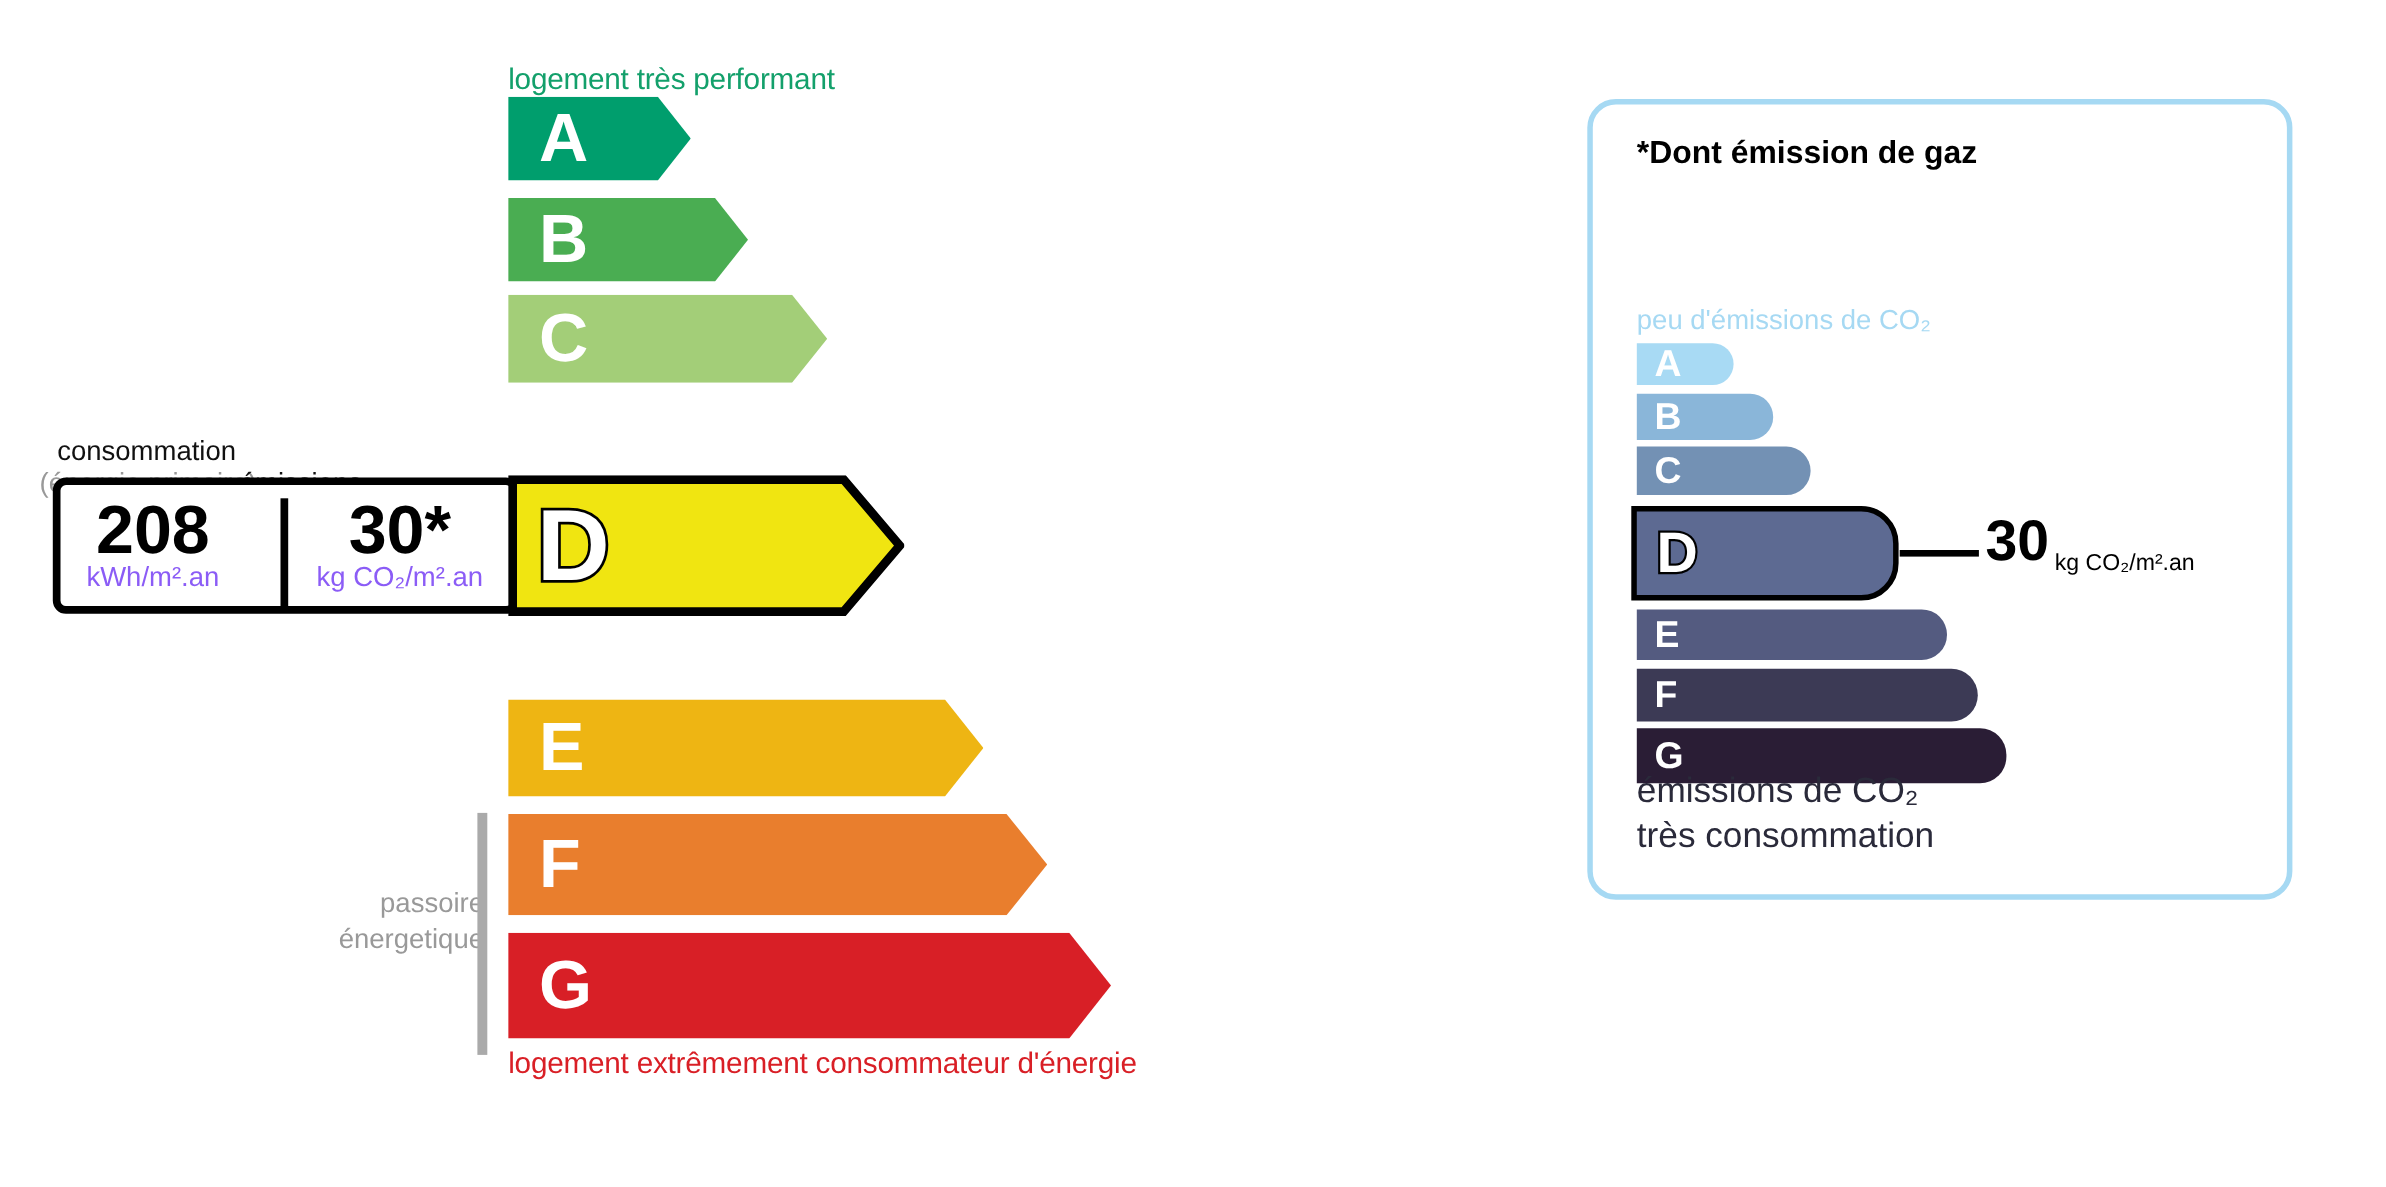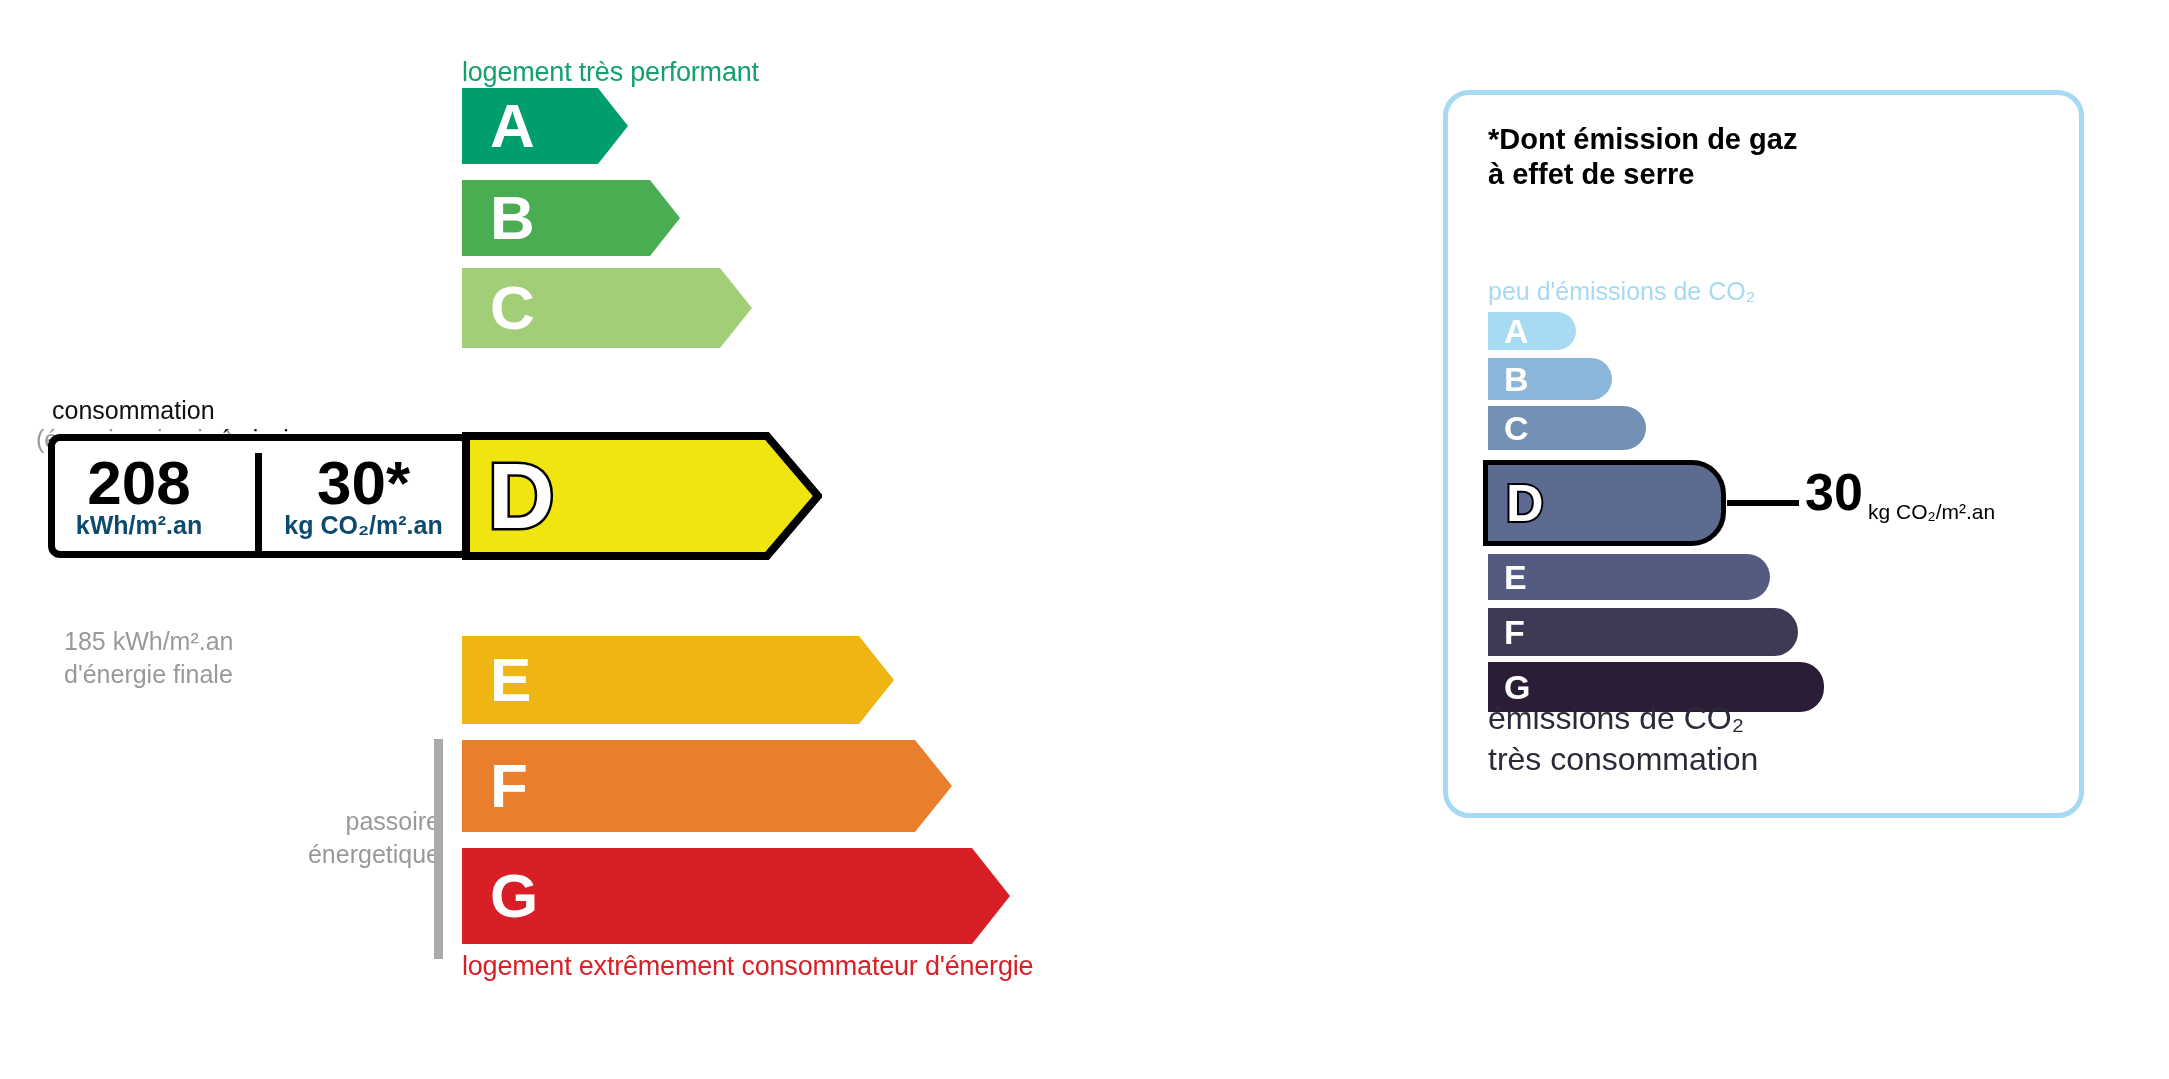--- a/index.html
+++ b/index.html
@@ -48,21 +48,21 @@
   #value-box{
     position:absolute;left:48px;top:434px;width:424px;height:124px;
     border:7px solid #000000;border-radius:12px;background:#ffffff;
     box-sizing:border-box;z-index:5;
   }
   #value-box .divider{
     position:absolute;left:200px;top:12px;width:7px;height:98px;background:#000000;
   }
   .vcell{position:absolute;top:10px;text-align:center;}
   .vcell .num{font-size:62px;font-weight:bold;line-height:1.02;color:#000;}
-  .vcell .unit{font-size:25px;line-height:1.1;color:#0c4a6e;margin-top:-2px;font-weight:bold;}
+  .vcell .unit{font-size:25px;line-height:1.1;color:#8b5cf6;margin-top:-2px;}
 
   .hdr{position:absolute;font-size:25px;color:#111;white-space:nowrap;}
   .hdr.grey{color:#999999;}
   .sub-note{
     position:absolute;left:64px;top:625px;font-size:25px;color:#999999;
     line-height:1.32;white-space:nowrap;
   }
   .passoire{
     position:absolute;left:200px;top:805px;width:240px;text-align:right;
     font-size:25px;color:#999999;line-height:1.32;
@@ -133,24 +133,20 @@
     <div class="vcell" style="left:0px;width:168px;">
       <div class="num">208</div>
       <div class="unit">kWh/m².an</div>
     </div>
     <div class="vcell" style="left:207px;width:203px;">
       <div class="num">30*</div>
       <div class="unit">kg CO₂/m².an</div>
     </div>
   </div>
 
-  <div class="sub-note">
-    <div>185 kWh/m².an</div>
-    <div>d'énergie finale</div>
-  </div>
 
   <div class="passoire">
     <div>passoire</div>
     <div>énergetique</div>
   </div>
   <div class="passoire-bar"></div>
 
   <div id="energy-rows">
       <div class="arrow-row" id="row-a" style="top: 88px; width: 166px; height: 76px;">
         <div class="arrow">
@@ -210,21 +206,20 @@
       </div>
     </div>
 
   <div class="bottom-caption">logement extrêmement consommateur d'énergie</div>
 </div>
 
 <div id="co2-panel"></div>
 
 <div id="co2-title">
   <div>*Dont émission de gaz</div>
-  <div>à effet de serre</div>
 </div>
 
 <div id="co2-top-caption">peu d'émissions de CO₂</div>
 
 <div id="co2-rows">
     <div class="cbar-row" id="crow-a" style="top: 312px; width: 88px; height: 38px;">
       <div class="cbar" style="background: rgb(168, 218, 244);">
         <span class="cglyph">A</span>
       </div>
     </div>

